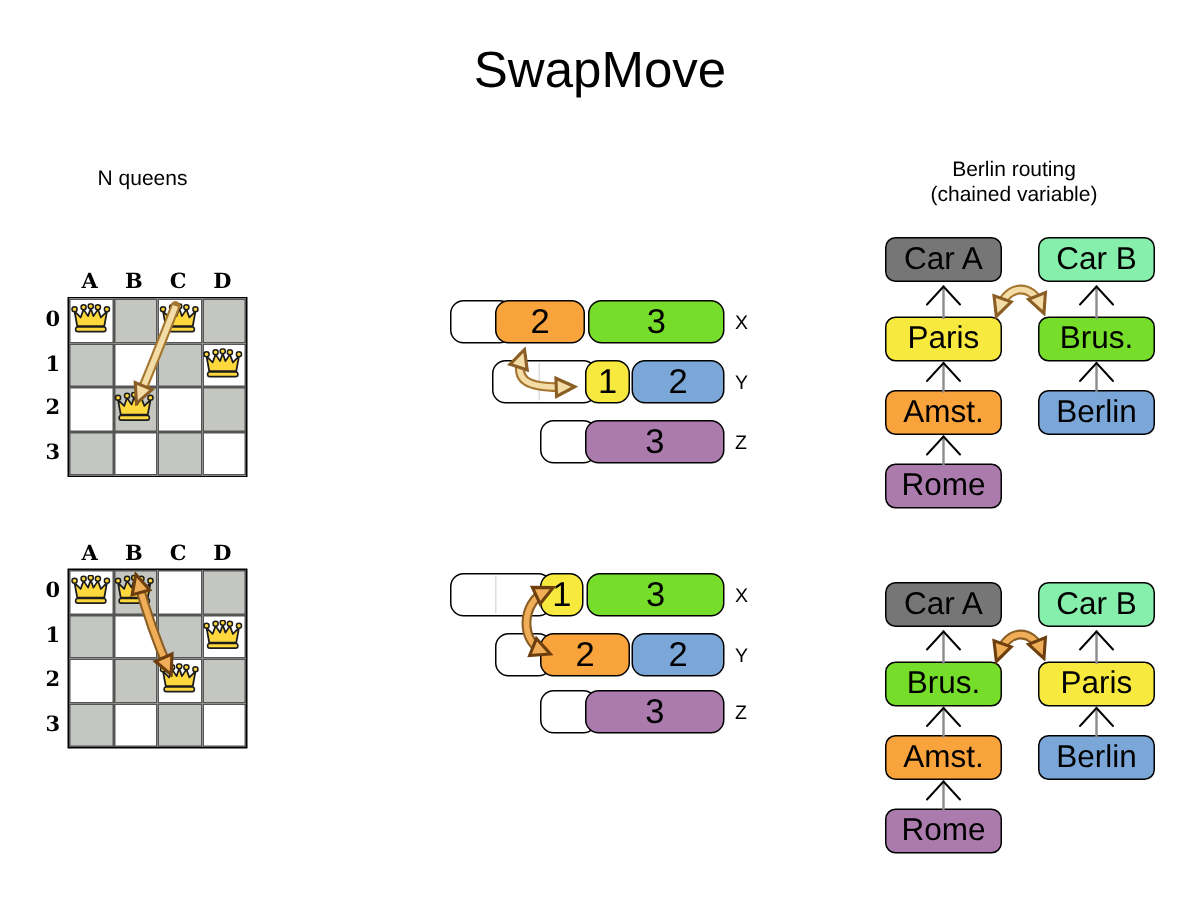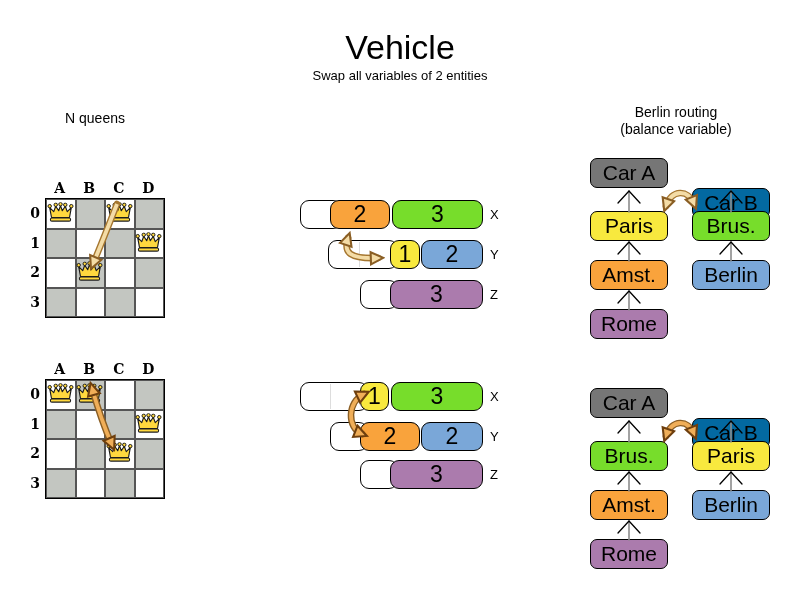--- a/index.html
+++ b/index.html
@@ -26,34 +26,33 @@
   .faintline{position:absolute;width:1px;background:#ddd;z-index:1;}
   
   .vbox{position:absolute;width:78px;height:30px;border:1.6px solid #000;border-radius:7px;box-sizing:border-box;
         display:flex;align-items:center;justify-content:center;font-size:21px;z-index:1;}
   .c-orange{background:#f9a33c;}
   .c-green{background:#77dd2b;}
   .c-yellow{background:#f8e93e;}
   .c-blue{background:#7aa7d8;}
   .c-purple{background:#ab7bad;}
   .c-dgray{background:#767676;}
-  .c-lgray{background:#0369a1;margin-top:30px;}
+  .c-lgray{background:#86efac;}
   .arrows{position:absolute;left:0;top:0;width:800px;height:600px;z-index:3;pointer-events:none;}
 </style>
 </head>
 <body>
 
 <div class="page">
 
-  <div class="title">Vehicle</div>
-  <div class="subtitle">Swap all variables of 2 entities</div>
+  <div class="title">SwapMove</div>
   <div class="colhead" style="left:5px;top:110px;width:180px;">N queens</div>
   <div class="colhead" style="left:586px;top:104px;width:180px;">
     <span>Berlin routing</span><br>
-    <span>(balance variable)</span>
+    <span>(chained variable)</span>
   </div>
 
   <svg width="0" height="0" style="position:absolute" aria-hidden="true">
     <defs>
       <symbol id="crown" viewBox="0 0 30 24">
         <path d="M5 17 L3 6 L7.5 10.5 L9.7 4.5 L13 9.5 L15 3.8 L17 9.5 L20.3 4.5 L22.5 10.5 L27 6 L25 17 Z" fill="#ffd83e" stroke="#1c1c1c" stroke-width="1.3" stroke-linejoin="round"></path>
         <circle cx="3" cy="4.4" r="1.9" fill="#ffd83e" stroke="#1c1c1c" stroke-width="1.1"></circle>
         <circle cx="9.7" cy="2.9" r="1.9" fill="#ffd83e" stroke="#1c1c1c" stroke-width="1.1"></circle>
         <circle cx="15" cy="2.2" r="1.9" fill="#ffd83e" stroke="#1c1c1c" stroke-width="1.1"></circle>
         <circle cx="20.3" cy="2.9" r="1.9" fill="#ffd83e" stroke="#1c1c1c" stroke-width="1.1"></circle>

